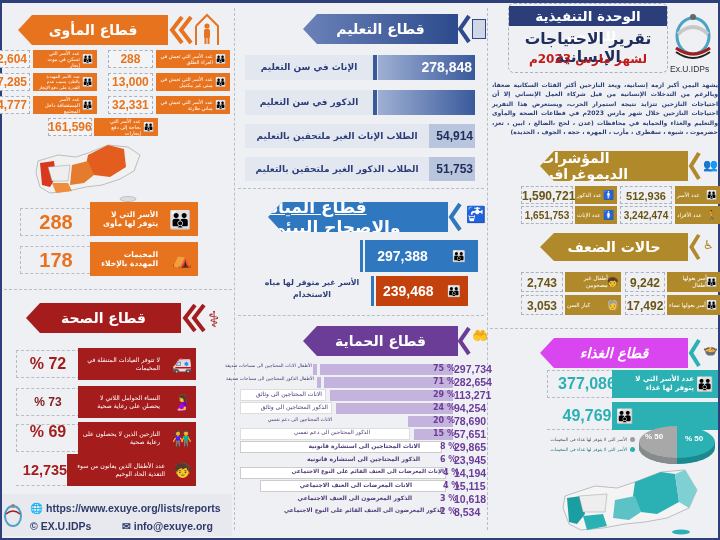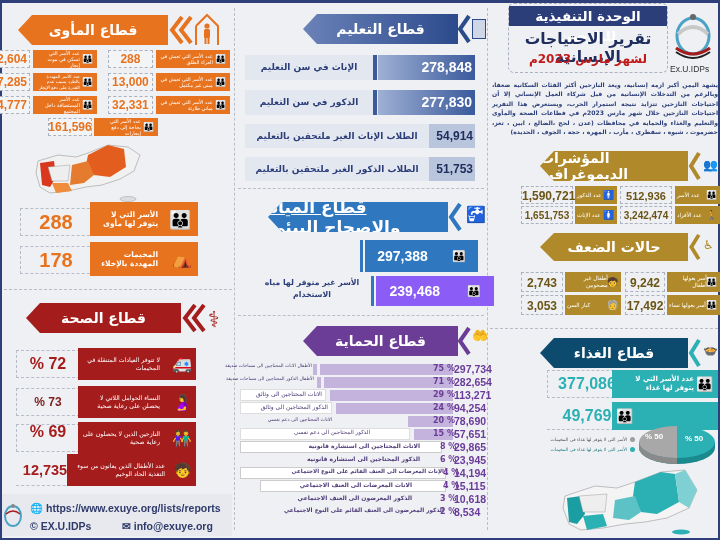--- a/index.html
+++ b/index.html
@@ -202,21 +202,20 @@
 
 <div class="abs" style="left:245px;top:55px;width:230px;height:25px;background:#e3e7ef;">
   <div class="abs" style="left:128px;top:0;width:4px;height:25px;background:#3a5a9c;"></div>
   <div class="abs" style="left:133px;top:0;width:97px;height:25px;background:linear-gradient(90deg,#9fb0d4,#3a5a9c);"></div>
   <div class="abs num" style="left:133px;top:0;width:94px;height:25px;color:#fff;font-size:14px;text-align:right;line-height:25px;">278,848</div>
   <div class="abs rtl" style="left:4px;top:0;width:120px;height:25px;line-height:25px;font-size:9px;font-weight:bold;color:#2c3e7a;text-align:center;">الإناث في سن التعليم</div>
 </div>
 <div class="abs" style="left:245px;top:90px;width:230px;height:25px;background:#e3e7ef;">
   <div class="abs" style="left:128px;top:0;width:4px;height:25px;background:#3a5a9c;"></div>
   <div class="abs" style="left:133px;top:0;width:97px;height:25px;background:linear-gradient(90deg,#9fb0d4,#3a5a9c);"></div>
-  <div class="abs num" style="left:133px;top:0;width:94px;height:25px;color:#fff;font-size:14px;text-align:right;line-height:25px;">277,830</div>
   <div class="abs rtl" style="left:4px;top:0;width:120px;height:25px;line-height:25px;font-size:9px;font-weight:bold;color:#2c3e7a;text-align:center;">الذكور في سن التعليم</div>
 </div>
 <div class="abs" style="left:245px;top:124px;width:230px;height:24px;background:#e3e7ef;">
   <div class="abs" style="left:184px;top:0;width:46px;height:24px;background:#b9c4dd;"></div>
   <div class="abs num" style="left:184px;top:0;width:44px;height:24px;color:#1e2d5c;font-size:12px;text-align:right;line-height:24px;">54,914</div>
   <div class="abs rtl" style="left:4px;top:0;width:176px;height:24px;line-height:24px;font-size:9px;font-weight:bold;color:#2c3e7a;text-align:center;">الطلاب الإناث الغير ملتحقين بالتعليم</div>
 </div>
 <div class="abs" style="left:245px;top:157px;width:230px;height:24px;background:#e3e7ef;">
   <div class="abs" style="left:184px;top:0;width:46px;height:24px;background:#b9c4dd;"></div>
   <div class="abs num" style="left:184px;top:0;width:44px;height:24px;color:#1e2d5c;font-size:12px;text-align:right;line-height:24px;">51,753</div>
@@ -237,21 +236,21 @@
 
 <div class="abs" style="left:258px;top:240px;width:220px;height:32px;">
   <div class="abs" style="left:102px;top:0;width:3px;height:32px;background:#2f78bf;"></div>
   <div class="abs" style="left:107px;top:0;width:113px;height:32px;background:#2f78bf;display:flex;align-items:center;justify-content:space-around;">
     <span class="num" style="color:#fff;font-size:14px;">297,388</span>
     <span style="color:#fff;font-size:11px;">👪</span>
   </div>
 </div>
 <div class="abs" style="left:258px;top:276px;width:220px;height:30px;">
   <div class="abs" style="left:113px;top:0;width:3px;height:30px;background:#2f78bf;"></div>
-  <div class="abs" style="left:118px;top:0;width:118px;height:30px;background:#8b5cf6;display:flex;align-items:center;justify-content:space-around;">
+  <div class="abs" style="left:118px;top:0;width:92px;height:30px;background:#c2410c;display:flex;align-items:center;justify-content:space-around;">
     <span class="num" style="color:#fff;font-size:14px;">239,468</span>
     <span style="color:#fff;font-size:11px;">👪</span>
   </div>
   <div class="abs rtl" style="left:0;top:1px;width:108px;font-size:7.8px;font-weight:bold;color:#2c3e7a;text-align:center;line-height:1.5;">الأسر غير متوفر لها مياه الاستخدام</div>
 </div>
 
 <div class="hsep" style="left:238px;width:246px;top:315px;"></div>
 
 <div class="banner" style="left:303px;top:326px;width:155px;background:#6c3d97;">
   <span>قطاع الحماية</span>
@@ -434,21 +433,21 @@
 <div class="abs" style="left:521px;top:295px;width:100px;height:20px;">
   <div class="abs num" style="left:0;top:0;width:42px;height:20px;border:1px dashed #aab1bf;color:#6b5416;font-size:12px;text-align:center;line-height:20px;">3,053</div>
   <div class="abs dem-lbl" style="left:44px;top:0;width:56px;height:20px;display:flex;align-items:center;justify-content:space-between;padding:0 2px;">
     <span class="lbl" style="font-size:5.6px;">كبار السن</span>
     <span style="color:#fff;font-size:9px;">🧓</span>
   </div>
 </div>
 
 <div class="hsep" style="left:490px;width:228px;top:328px;"></div>
 
-<div class="banner" style="left:540px;top:338px;width:148px;background:#0c4a6e;">
+<div class="banner" style="left:540px;top:338px;width:148px;background:#d946ef;font-style:italic;">
   <span>قطاع الغذاء</span>
 </div>
 <div class="chev" style="left:688px;top:338px;width:16px;">
   <svg viewBox="0 0 16 30">
       <path d="M11 2 L3 15 L11 28" stroke="#2bb0b4" stroke-width="4" fill="none"></path>
     </svg>
 </div>
 <div class="abs" style="left:703px;top:343px;color:#2bb0b4;font-size:12px;">🍲</div>
 
 <div class="dotbox" style="left:547px;top:370px;width:82px;height:28px;"></div>

